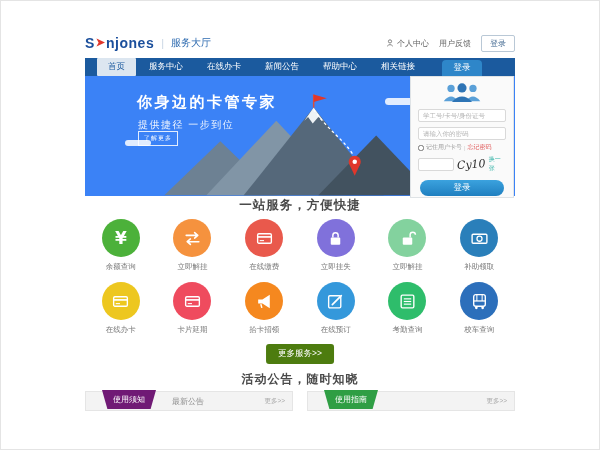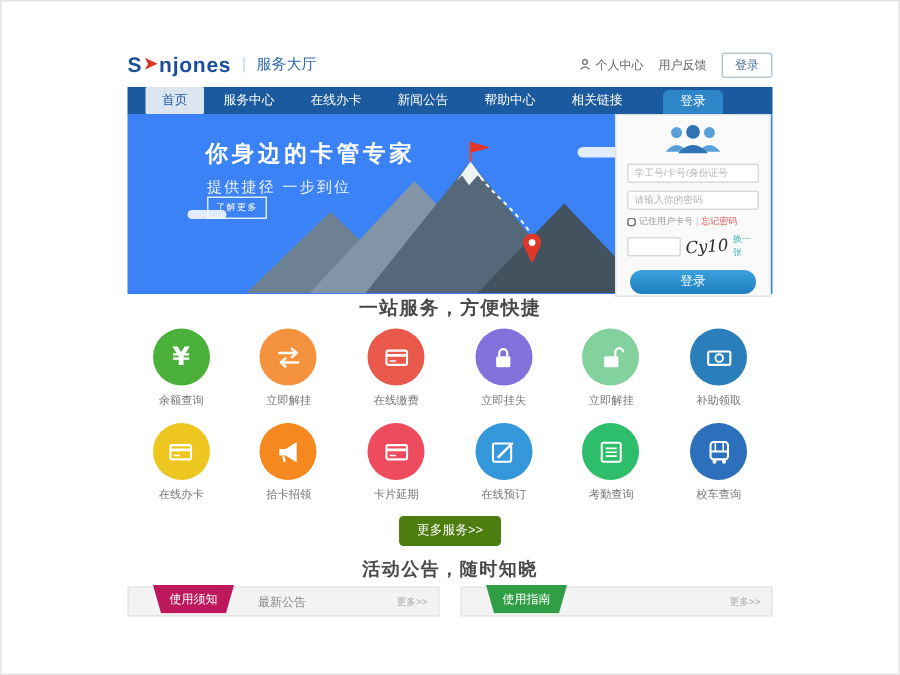--- a/index.html
+++ b/index.html
@@ -240,38 +240,38 @@
         <svg width="19" height="19" viewBox="0 0 18 18">
           <rect x="2.5" y="4.5" width="13" height="9" rx="1.2" fill="none" stroke="#fff" stroke-width="1.3"></rect>
           <line x1="2.5" y1="7.5" x2="15.5" y2="7.5" stroke="#fff" stroke-width="1.6"></line>
           <line x1="4.5" y1="11" x2="8.5" y2="11" stroke="#fff" stroke-width="1"></line>
         </svg>
       </div>
       <span class="svc-label">在线办卡</span>
     </div>
 
     <div class="svc">
-      <div class="svc-circle" style="background-color: rgb(245, 136, 31);">
-        <svg width="19" height="19" viewBox="0 0 18 18">
-          <path d="M3 7 h4 l7 -4.5 v13 l-7 -4.5 h-4 z" fill="#fff"></path>
-          <line x1="5.5" y1="11.5" x2="6.5" y2="15" stroke="#fff" stroke-width="1.4"></line>
-        </svg>
-      </div>
-      <span class="svc-label">拾卡招领</span>
-    </div>
-
-    <div class="svc">
       <div class="svc-circle" style="background-color: rgb(239, 75, 94);">
         <svg width="19" height="19" viewBox="0 0 18 18">
           <rect x="2.5" y="4.5" width="13" height="9" rx="1.2" fill="none" stroke="#fff" stroke-width="1.3"></rect>
           <line x1="2.5" y1="7.5" x2="15.5" y2="7.5" stroke="#fff" stroke-width="1.6"></line>
           <line x1="4.5" y1="11" x2="8.5" y2="11" stroke="#fff" stroke-width="1"></line>
         </svg>
       </div>
       <span class="svc-label">卡片延期</span>
+    </div>
+
+    <div class="svc">
+      <div class="svc-circle" style="background-color: rgb(245, 136, 31);">
+        <svg width="19" height="19" viewBox="0 0 18 18">
+          <path d="M3 7 h4 l7 -4.5 v13 l-7 -4.5 h-4 z" fill="#fff"></path>
+          <line x1="5.5" y1="11.5" x2="6.5" y2="15" stroke="#fff" stroke-width="1.4"></line>
+        </svg>
+      </div>
+      <span class="svc-label">拾卡招领</span>
     </div>
 
     <div class="svc">
       <div class="svc-circle" style="background-color: rgb(52, 152, 219);">
         <svg width="19" height="19" viewBox="0 0 18 18">
           <rect x="2.5" y="3.5" width="11.5" height="11.5" rx="1.2" fill="none" stroke="#fff" stroke-width="1.3"></rect>
           <line x1="6" y1="12" x2="14.5" y2="3.5" stroke="#fff" stroke-width="1.6" stroke-linecap="round"></line>
         </svg>
       </div>
       <span class="svc-label">在线预订</span>
@@ -305,21 +305,21 @@
 
   </div>
 
   <div class="more-btn" style="background-color: #4d7c0f;">更多服务&gt;&gt;</div>
 
   <div class="sec-title" style="top:371px; font-size:12px;">活动公告，随时知晓</div>
 
   <div class="panels">
     <div class="panel">
       <div class="panel-head">
-        <span class="ribbon" style="background-color: #be185d; font-family: Liberation Serif, serif;">使用须知</span>
+        <span class="ribbon" style="background-color: #701a75; font-family: Liberation Serif, serif;">使用须知</span>
         <span class="tab2">最新公告</span>
         <span class="more-link">更多&gt;&gt;</span>
       </div>
     </div>
     <div class="panel">
       <div class="panel-head">
         <span class="ribbon" style="background-color: rgb(47, 158, 68);">使用指南</span>
         <span class="more-link">更多&gt;&gt;</span>
       </div>
     </div>

